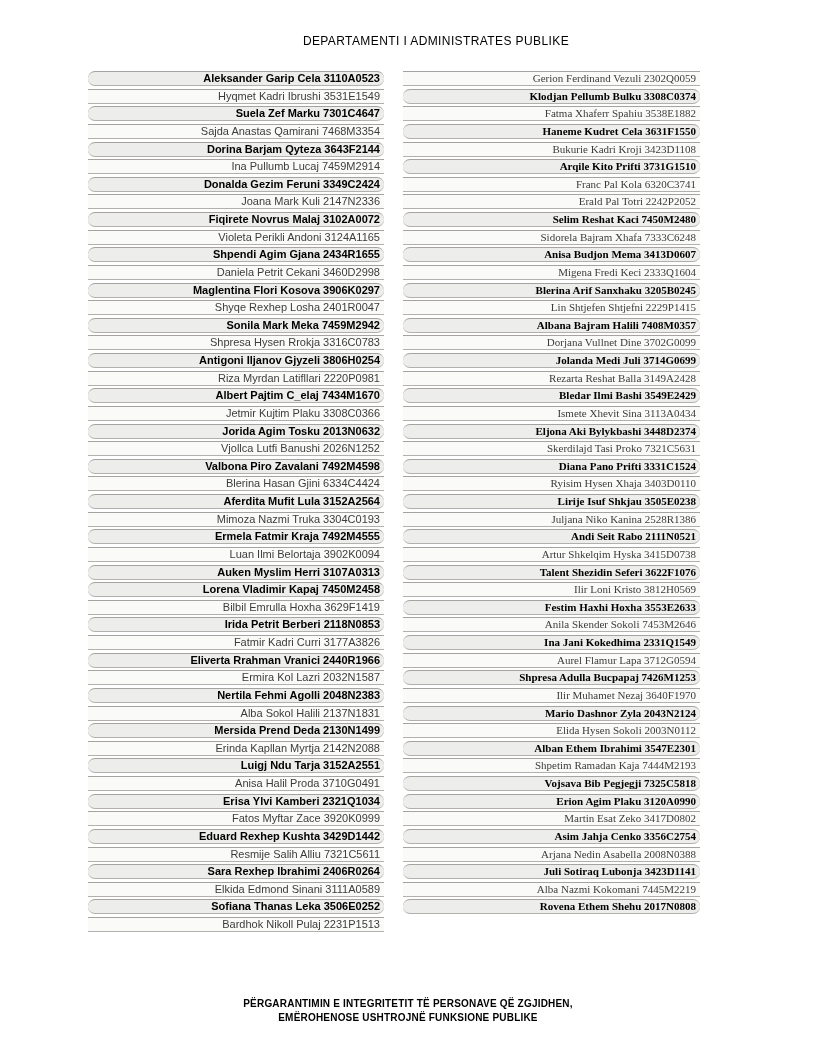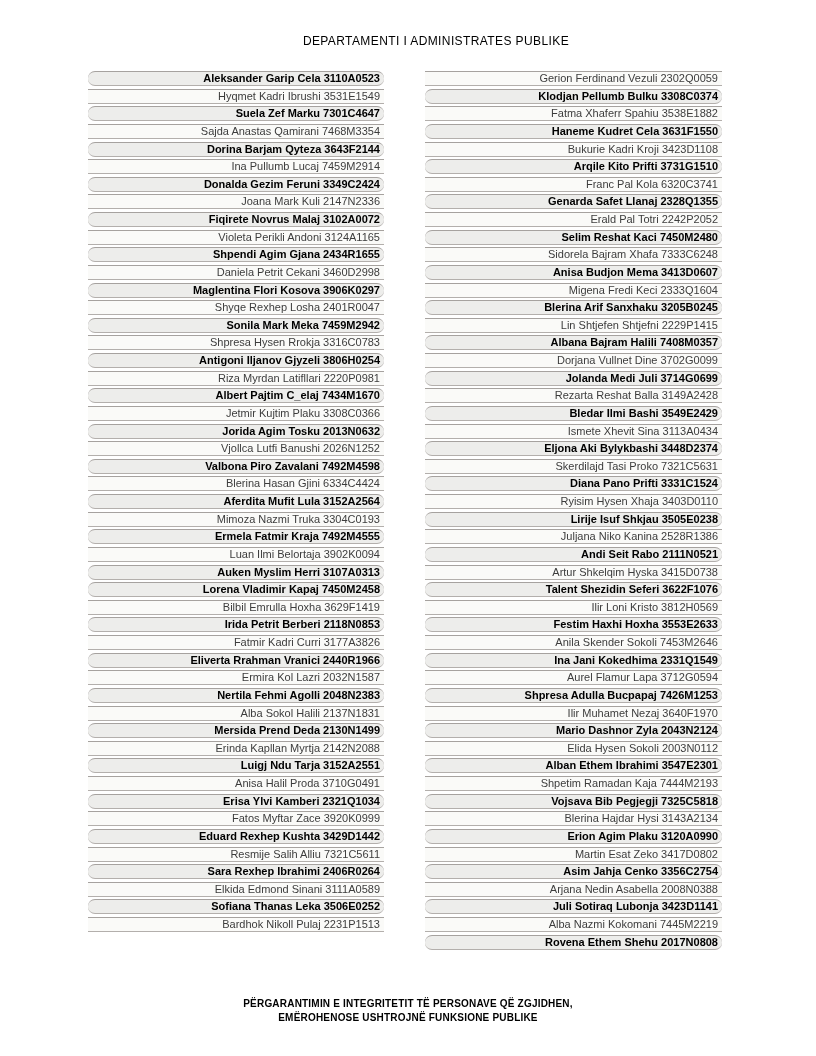--- a/index.html
+++ b/index.html
@@ -25,21 +25,21 @@
     font-weight: 400;
     letter-spacing: 0.4px;
     color: #000000;
     padding-left: 28px;
   }
   .col {
     position: absolute;
     top: 71px;
   }
   .col-left  { left: 88px;  width: 296px; }
-  .col-right { left: 425px; width: 297px; }
+  .col-right { left: 403px; width: 297px; font-family: Liberation Serif, serif; }
   .row {
     box-sizing: border-box;
     height: 15px;
     margin-bottom: 2.64px;
     border-top: 1px solid var(--row-border-top, #a6a29f);
     border-bottom: 1px solid var(--row-border-bottom, #b3afac);
     text-align: right;
     padding-right: 4px;
     font-size: 11px;
     line-height: 13px;
@@ -129,21 +129,20 @@
     </div>
 
   <div class="col col-right">
       <div class="row plain">Gerion Ferdinand Vezuli 2302Q0059</div>
       <div class="row shaded">Klodjan Pellumb Bulku 3308C0374</div>
       <div class="row plain">Fatma Xhaferr Spahiu 3538E1882</div>
       <div class="row shaded">Haneme Kudret Cela 3631F1550</div>
       <div class="row plain">Bukurie Kadri Kroji 3423D1108</div>
       <div class="row shaded">Arqile Kito Prifti 3731G1510</div>
       <div class="row plain">Franc Pal Kola 6320C3741</div>
-      <div class="row shaded">Genarda Safet Llanaj 2328Q1355</div>
       <div class="row plain">Erald Pal Totri 2242P2052</div>
       <div class="row shaded">Selim Reshat Kaci 7450M2480</div>
       <div class="row plain">Sidorela Bajram Xhafa 7333C6248</div>
       <div class="row shaded">Anisa Budjon Mema 3413D0607</div>
       <div class="row plain">Migena Fredi Keci 2333Q1604</div>
       <div class="row shaded">Blerina Arif Sanxhaku 3205B0245</div>
       <div class="row plain">Lin Shtjefen Shtjefni 2229P1415</div>
       <div class="row shaded">Albana Bajram Halili 7408M0357</div>
       <div class="row plain">Dorjana Vullnet Dine 3702G0099</div>
       <div class="row shaded">Jolanda Medi Juli 3714G0699</div>
@@ -164,21 +163,20 @@
       <div class="row plain">Anila Skender Sokoli 7453M2646</div>
       <div class="row shaded">Ina Jani Kokedhima 2331Q1549</div>
       <div class="row plain">Aurel Flamur Lapa 3712G0594</div>
       <div class="row shaded">Shpresa Adulla Bucpapaj 7426M1253</div>
       <div class="row plain">Ilir Muhamet Nezaj 3640F1970</div>
       <div class="row shaded">Mario Dashnor Zyla 2043N2124</div>
       <div class="row plain">Elida Hysen Sokoli 2003N0112</div>
       <div class="row shaded">Alban Ethem Ibrahimi 3547E2301</div>
       <div class="row plain">Shpetim Ramadan Kaja 7444M2193</div>
       <div class="row shaded">Vojsava Bib Pegjegji 7325C5818</div>
-      <div class="row plain">Blerina Hajdar Hysi 3143A2134</div>
       <div class="row shaded">Erion Agim Plaku 3120A0990</div>
       <div class="row plain">Martin Esat Zeko 3417D0802</div>
       <div class="row shaded">Asim Jahja Cenko 3356C2754</div>
       <div class="row plain">Arjana Nedin Asabella 2008N0388</div>
       <div class="row shaded">Juli Sotiraq Lubonja 3423D1141</div>
       <div class="row plain">Alba Nazmi Kokomani 7445M2219</div>
       <div class="row shaded">Rovena Ethem Shehu 2017N0808</div>
     </div>
 
   <div class="footer">

